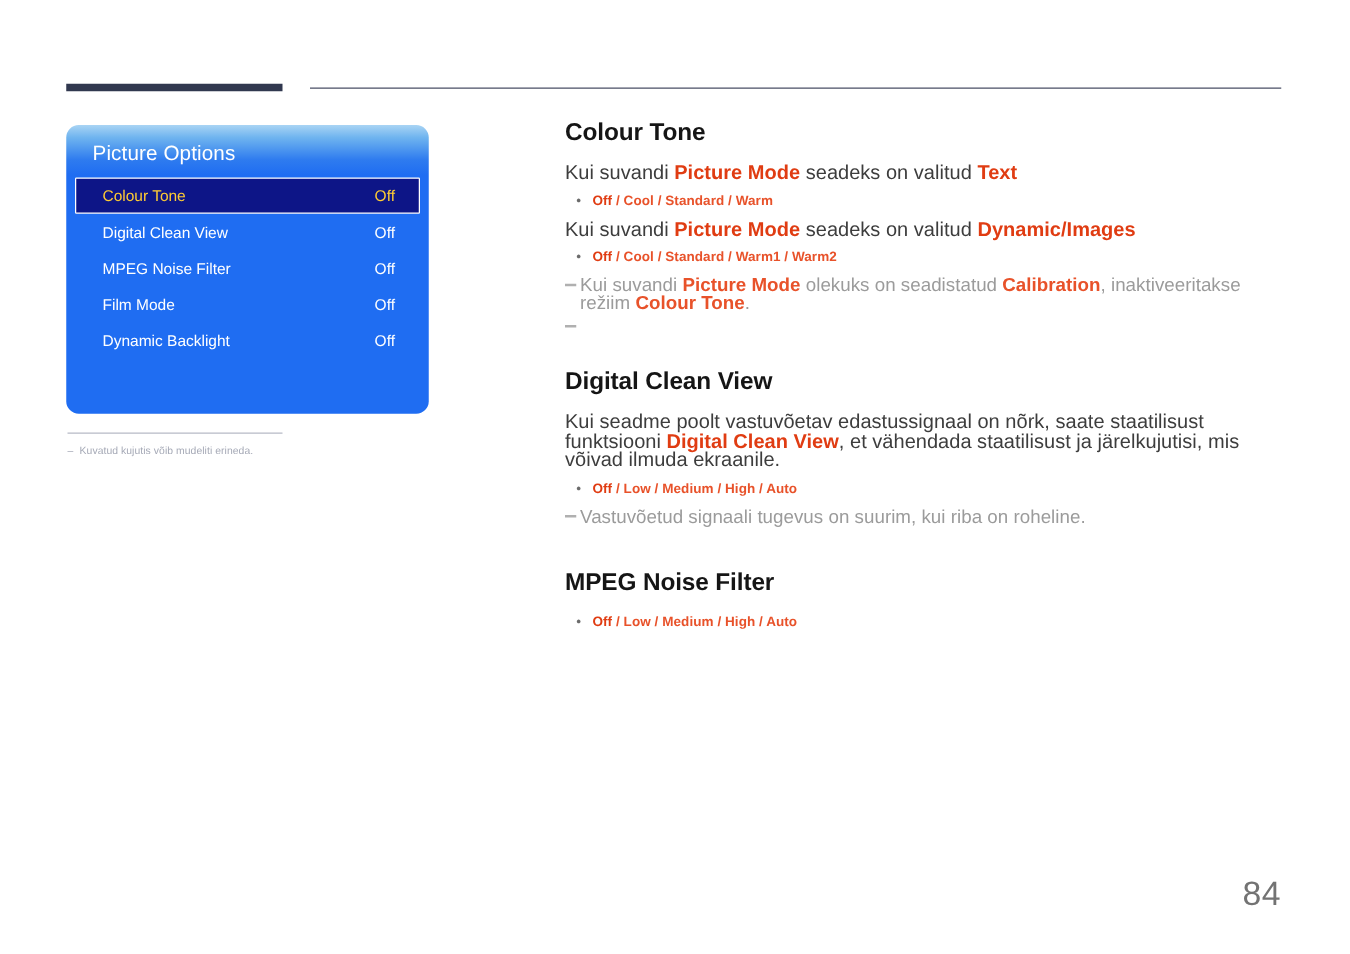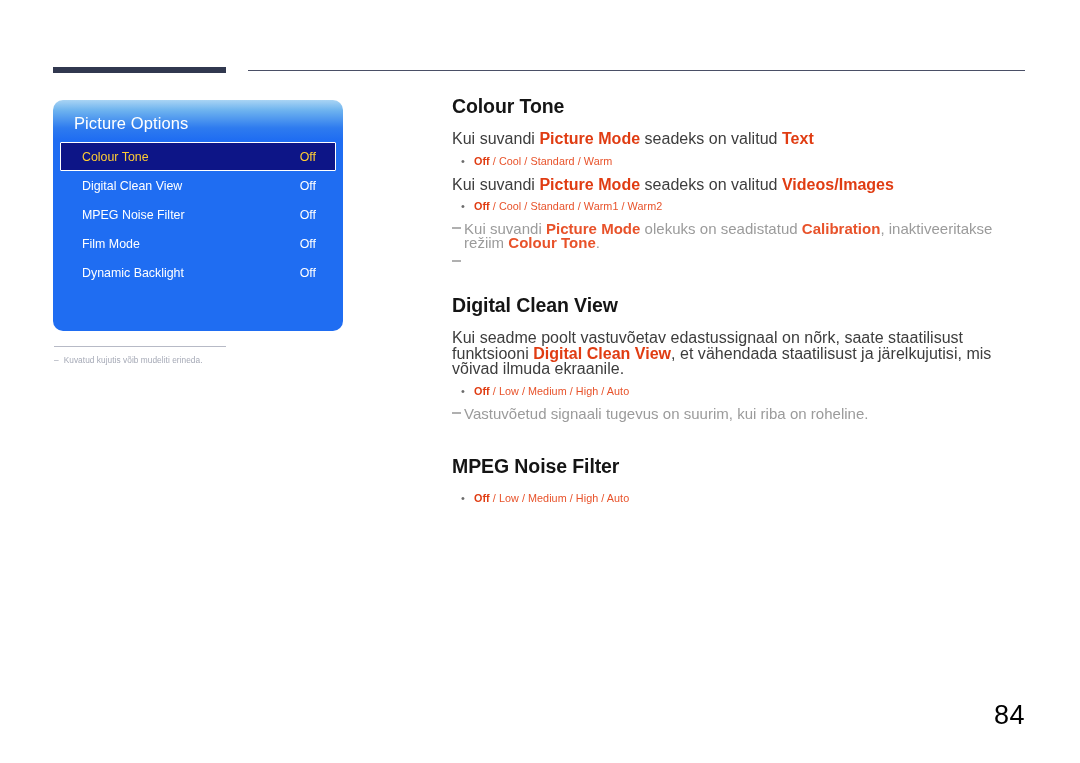--- a/index.html
+++ b/index.html
@@ -139,21 +139,21 @@
   p.para {
     margin: 0 0 7px 0;
     font-size: 16px;
     line-height: 15.5px;
     color: #3d3d3d;
     letter-spacing: .02px;
   }
   p.para:last-child { margin-bottom: 0; }
 
   .t-red-b { color: #e03c12; font-weight: 700; }
-  .t-red { color: #e8522a; font-weight: 400; }
+  .t-red { color: #e8522a; font-weight: 700; }
 
   .bullet-line {
     display: flex;
     margin: 7px 0 8px 0;
     font-size: 10.8px;
     line-height: 15px;
   }
   .bullet-dot {
     width: 22px;
     flex: 0 0 22px;
@@ -189,21 +189,21 @@
 
   .gap-1 { height: 26px; }
   .gap-2 { height: 29px; }
 
   
   .page-num {
     position: absolute;
     right: 55px;
     bottom: 32px;
     font-size: 27px;
-    color: #000000;
+    color: #737373;
     font-weight: 400;
     letter-spacing: .5px;
   }
 </style>
 </head>
 <body>
 
 <div class="header-rules">
   <div class="rule-thick"></div>
   <div class="rule-thin"></div>
@@ -254,21 +254,21 @@
     <h2 class="sec-title">Colour Tone</h2>
 
     <div class="sec-body">
       <p class="para"><span>Kui suvandi </span><span class="t-red-b">Picture Mode</span><span> seadeks on valitud </span><span class="t-red-b">Text</span></p>
 
       <div class="bullet-line">
         <span class="bullet-dot">•</span>
         <span class="bullet-text"><span class="t-red-b">Off</span><span class="t-red"> / Cool / Standard / Warm</span></span>
       </div>
 
-      <p class="para"><span>Kui suvandi </span><span class="t-red-b">Picture Mode</span><span> seadeks on valitud </span><span class="t-red-b">Videos/Images</span></p>
+      <p class="para"><span>Kui suvandi </span><span class="t-red-b">Picture Mode</span><span> seadeks on valitud </span><span class="t-red-b">Dynamic/Images</span></p>
 
       <div class="bullet-line">
         <span class="bullet-dot">•</span>
         <span class="bullet-text"><span class="t-red-b">Off</span><span class="t-red"> / Cool / Standard / Warm1 / Warm2</span></span>
       </div>
 
       <div class="note-line">
         <span class="note-dash">
             <i></i>
           </span>

